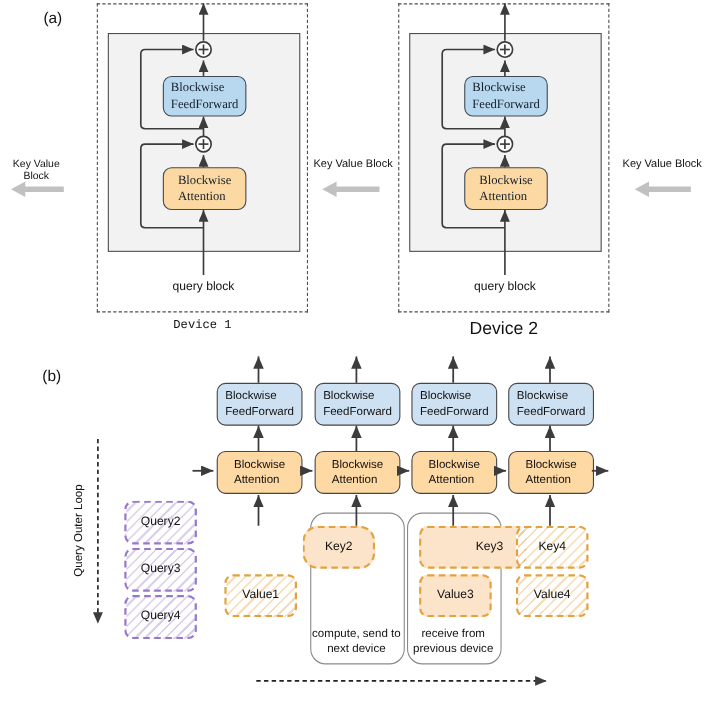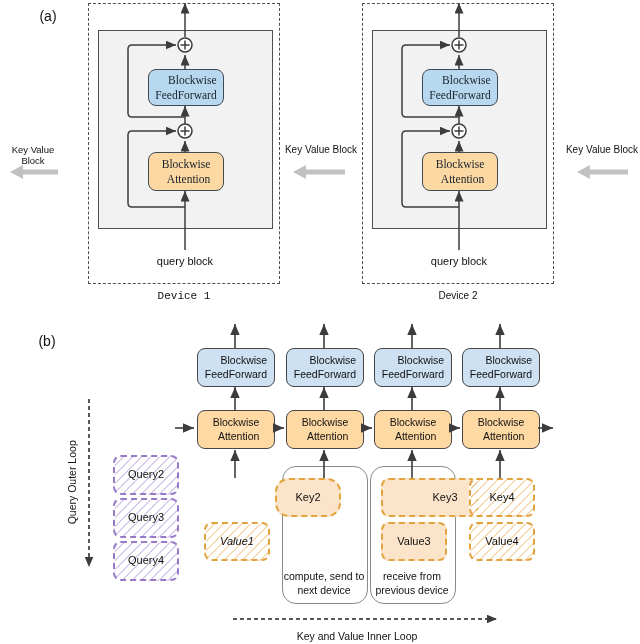--- a/index.html
+++ b/index.html
@@ -3,21 +3,21 @@
 <meta charset="utf-8">
 <style>
   html,body{margin:0;padding:0;background:#ffffff;}
   #page{position:relative;width:640px;height:644px;background:#fff;overflow:hidden;
         font-family:"Liberation Sans",sans-serif;color:#111;}
   .lbl{position:absolute;text-align:center;white-space:pre-line;line-height:1.2;}
   .panel-letter{font-size:14px;}
   .device-dashed{position:absolute;border:1.6px dashed #4f4f4f;background:transparent;}
   .device-inner{position:absolute;background:#f2f2f2;border:1.5px solid #4f4f4f;}
   .box{position:absolute;border-radius:8px;display:flex;align-items:center;justify-content:center;
-       text-align:right;white-space:pre-line;line-height:1.25;}
+       text-align:left;white-space:pre-line;line-height:1.25;}
   .box-a{font-family:"Liberation Serif",serif;font-size:11.5px;border:1.6px solid #414a54;color:#16202b;}
   .box-b{font-family:"Liberation Sans",sans-serif;font-size:10.5px;border:1.6px solid #464646;}
   .blue-a{background:#b8d8ef;}
   .orange-a{background:#fcd9a3;}
   .blue-b{background:#cde1f3;}
   .orange-b{background:#ffd9a3;}
   .kv{border:2px dashed #e2a33e;border-radius:8px;font-size:11px;}
   .kv-solid{background:#fbe4ca;}
   .kv-hatch{background:repeating-linear-gradient(135deg,#ffffff 0 5px,rgba(232,162,61,0.40) 5px 6.5px);}
   .qbox{border:2px dashed #9879c8;border-radius:8px;font-size:11px;}
@@ -45,21 +45,21 @@
   <div class="lbl" style="left:135px;top:255px;width:100px;font-size:11px;">query block</div>
   <div class="lbl" style="left:144px;top:290px;width:80px;font-size:11px;font-family:Liberation Mono, monospace;">Device 1</div>
 
   <div class="device-dashed" style="left:362px;top:3px;width:190px;height:279px;"></div>
   <div class="device-inner" style="left:372px;top:30px;width:173px;height:197px;"></div>
   <div class="box box-a blue-a" style="left:422px;top:69px;width:74px;height:35px;">Blockwise
 FeedForward</div>
   <div class="box box-a orange-a" style="left:422px;top:152px;width:74px;height:37px;">Blockwise
 Attention</div>
   <div class="lbl" style="left:409px;top:255px;width:100px;font-size:11px;">query block</div>
-  <div class="lbl" style="left:418px;top:290px;width:80px;font-size:10px;">Device 2</div>
+  <div class="lbl" style="left:418px;top:290px;width:80px;font-size:16px;">Device 2</div>
 
   <div class="lbl small" style="left:0px;top:144px;width:66px;font-size:9.5px;">Key Value Block</div>
   <div class="lbl small" style="left:282px;top:144px;width:78px;">Key Value Block</div>
   <div class="lbl small" style="left:563px;top:144px;width:78px;">Key Value Block</div>
 
   <div class="lbl panel-letter" style="left:32px;top:333px;width:30px;">(b)</div>
   <div class="lbl rot" style="left:12px;top:476px;width:120px;">Query Outer Loop</div>
 
   <div class="box box-b qbox q-hatch" style="left:113px;top:455px;width:62px;height:36px;">Query2</div>
   <div class="box box-b qbox q-hatch" style="left:113px;top:498px;width:62px;height:36px;">Query3</div>
@@ -87,25 +87,24 @@
 Attention</div>
   <div class="box box-b orange-b" style="left:374px;top:410px;width:76px;height:37px;">Blockwise
 Attention</div>
   <div class="box box-b orange-b" style="left:462px;top:410px;width:76px;height:37px;">Blockwise
 Attention</div>
 
   <div class="box box-b kv kv-solid" style="left:275px;top:478px;width:62px;height:35px;border-radius:14px;">Key2</div>
   <div class="box box-b kv kv-solid" style="left:381px;top:478px;width:62px;height:35px;padding-left:31px;">Key3</div>
   <div class="box box-b kv kv-hatch" style="left:469px;top:478px;width:62px;height:35px;">Key4</div>
 
-  <div class="box box-b kv kv-hatch" style="left:204px;top:522px;width:62px;height:35px;font-style:italic;">Value1</div>
+  <div class="box box-b kv kv-hatch" style="left:204px;top:522px;width:62px;height:35px;">Value1</div>
   <div class="box box-b kv kv-solid" style="left:381px;top:522px;width:62px;height:35px;">Value3</div>
   <div class="box box-b kv kv-hatch" style="left:469px;top:522px;width:62px;height:35px;">Value4</div>
 
-  <div class="lbl" style="left:267px;top:630px;width:180px;font-size:10.5px;">Key and Value Inner Loop</div>
 
   <svg class="overlay" width="640" height="644" viewBox="0 0 640 644">
     <defs>
       <marker id="ah" markerWidth="9" markerHeight="8" refX="7" refY="3" orient="auto">
         <path d="M0,0 L7,3 L0,6 z" fill="#3c3c3c"></path>
       </marker>
     </defs>
 
     <g stroke="#3c3c3c" stroke-width="1.5" fill="none">
       <line x1="185" y1="250" x2="185" y2="191" marker-end="url(#ah)"></line>

